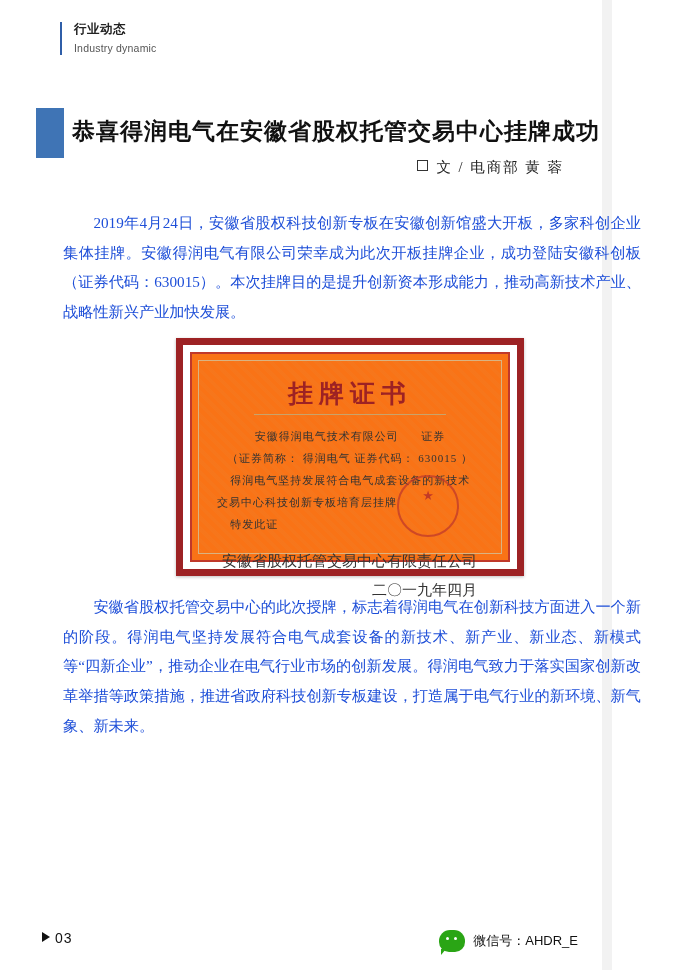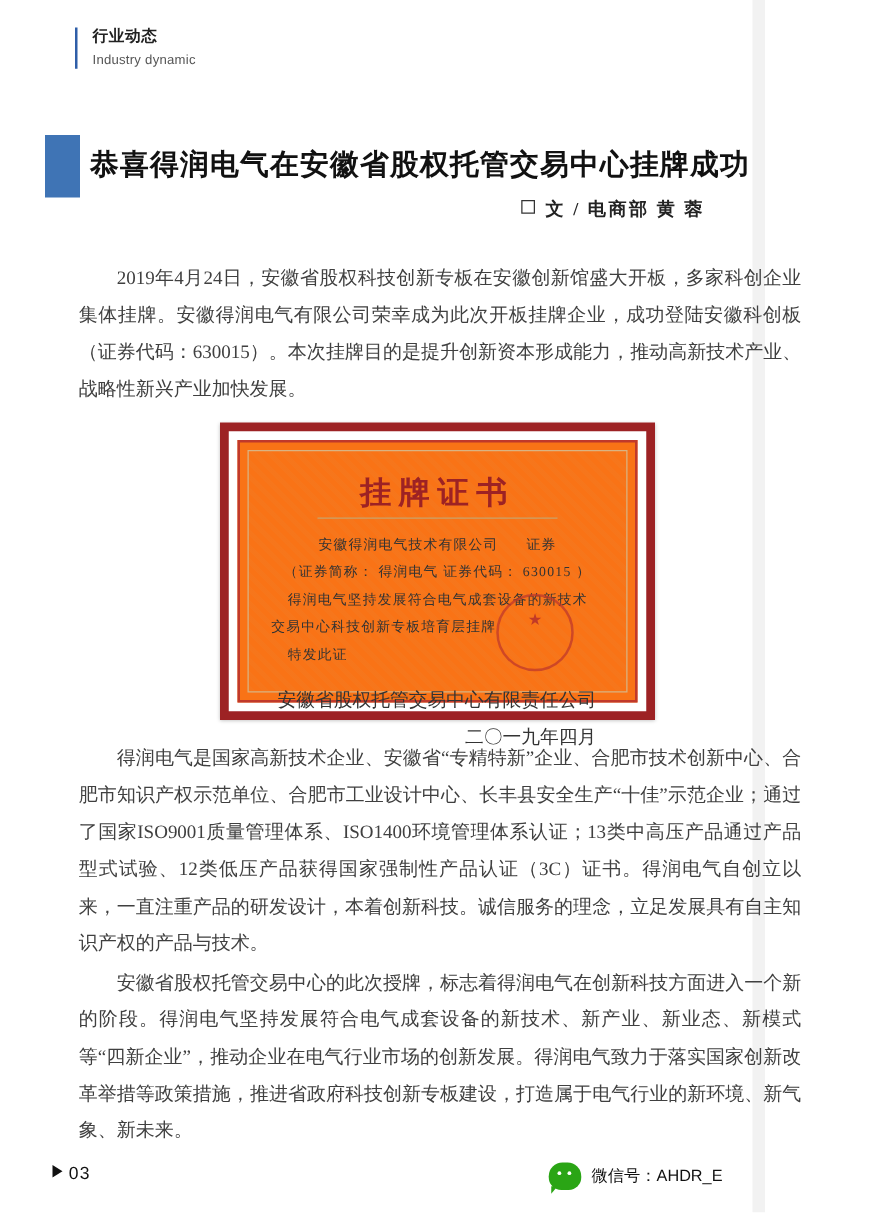--- a/index.html
+++ b/index.html
@@ -66,21 +66,20 @@
     line-height: 1.45;
     color: #111;
   }
   .byline {
     position: absolute;
     right: 48px;
     top: 158px;
     font-size: 14.5px;
     color: #222;
     letter-spacing: 2px;
-    font-weight: bold;
   }
   .byline .sq {
     display: inline-block;
     width: 9px;
     height: 9px;
     border: 1px solid #333;
     margin-right: 8px;
     vertical-align: 1px;
   }
 
@@ -91,21 +90,21 @@
     top: 208px;
     width: 578px;
   }
   p.para {
     margin: 0 0 2px 0;
     font-size: 15.2px;
     line-height: 1.95;
     text-align: justify;
     text-justify: inter-ideograph;
     text-indent: 2em;
-    color: #404040;
+    color: #1d4ed8;
   }
 
   
   .cert-wrap {
     position: absolute;
     left: 176px;
     top: 338px;
     width: 348px;
     height: 238px;
   }
@@ -299,21 +298,20 @@
           </div>
           <div class="cert-seal">
             <span class="star">★</span>
           </div>
         </div>
       </div>
     </div>
   </div>
 
   <div class="body-lower">
-    <p class="para">得润电气是国家高新技术企业、安徽省“专精特新”企业、合肥市技术创新中心、合肥市知识产权示范单位、合肥市工业设计中心、长丰县安全生产“十佳”示范企业；通过了国家ISO9001质量管理体系、ISO1400环境管理体系认证；13类中高压产品通过产品型式试验、12类低压产品获得国家强制性产品认证（3C）证书。得润电气自创立以来，一直注重产品的研发设计，本着创新科技。诚信服务的理念，立足发展具有自主知识产权的产品与技术。</p>
     <p class="para">安徽省股权托管交易中心的此次授牌，标志着得润电气在创新科技方面进入一个新的阶段。得润电气坚持发展符合电气成套设备的新技术、新产业、新业态、新模式等“四新企业”，推动企业在电气行业市场的创新发展。得润电气致力于落实国家创新改革举措等政策措施，推进省政府科技创新专板建设，打造属于电气行业的新环境、新气象、新未来。</p>
   </div>
 
   <div class="page-num">
     <span class="tri"></span><span>03</span>
   </div>
   <div class="wechat">
     <span class="wechat-icon">
         <span class="d1"></span>
         <span class="d2"></span>

